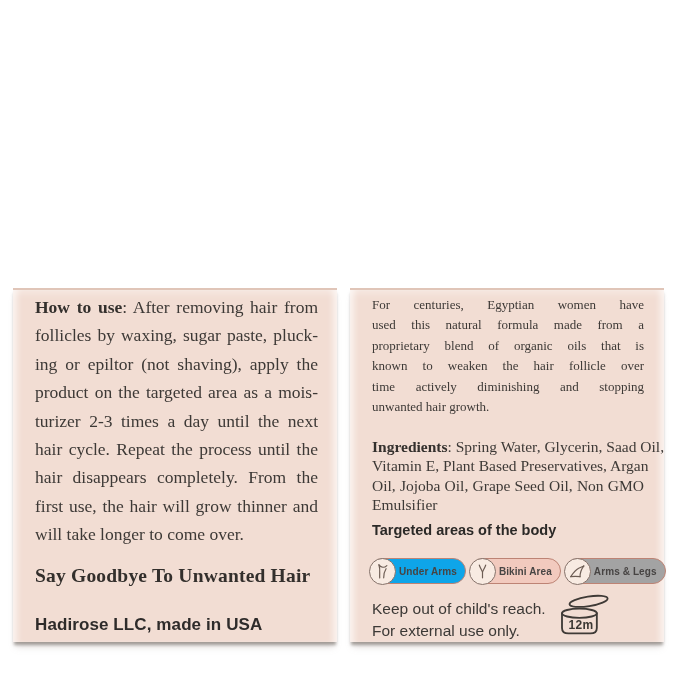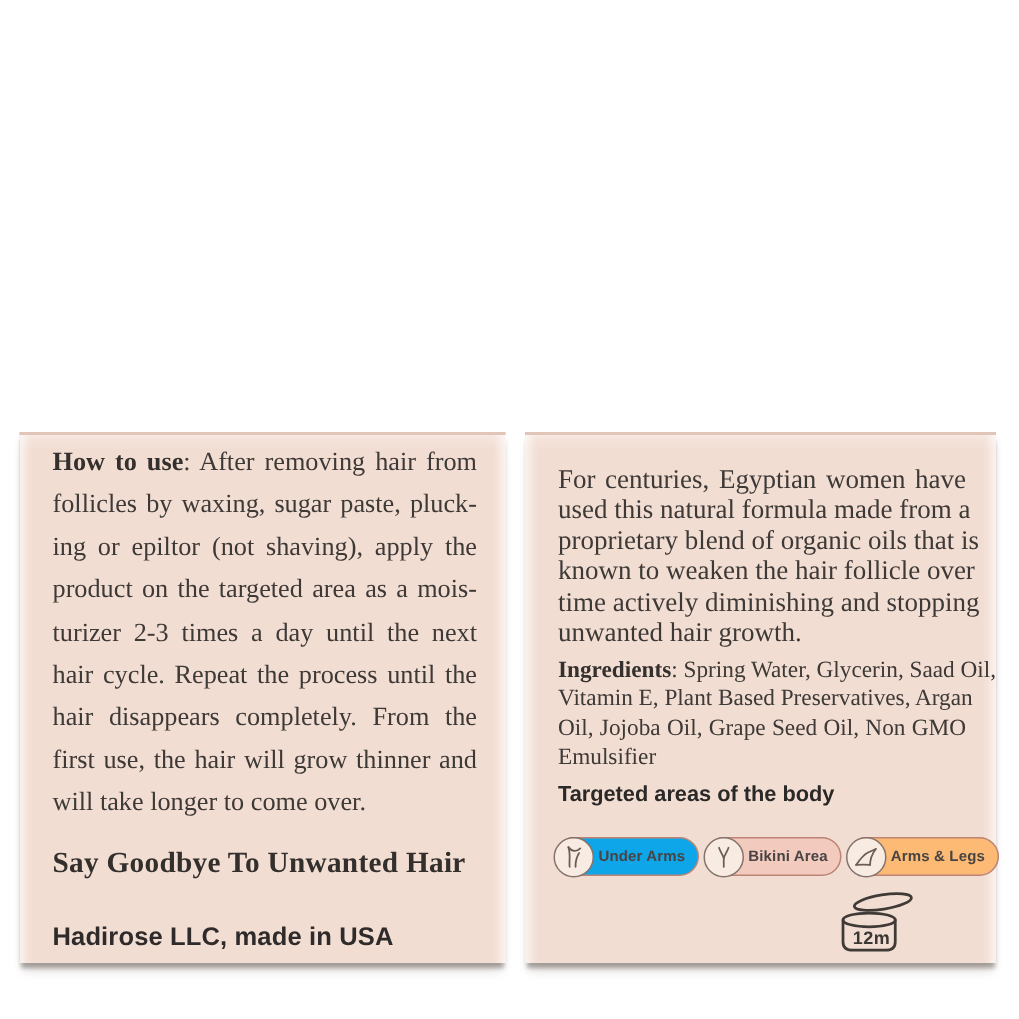--- a/index.html
+++ b/index.html
@@ -30,21 +30,21 @@
   .how-to{left:22px;right:19px;top:3px;font-size:17.5px;line-height:28.4px;}
   .tagline{
     position:absolute;left:22px;right:14px;top:275px;margin:0;
     font-family:"Liberation Serif","DejaVu Serif",serif;
     font-size:19.5px;font-weight:bold;color:#332f2c;letter-spacing:.2px;white-space:nowrap;
   }
   .manufacturer{
     position:absolute;left:22px;top:325px;font-size:17px;font-weight:bold;color:#2e2b2a;letter-spacing:.1px;text-align:right;
   }
 
-  .story{left:22px;right:20px;top:19px;font-size:18px;line-height:20.4px;}
+  .story{left:22px;right:20px;top:5px;font-size:13px;line-height:20.4px;}
   .ingredients{left:22px;right:20px;top:147px;font-size:15.5px;line-height:19.4px;}
   .targeted{
     position:absolute;left:22px;top:232px;margin:0;font-size:14.5px;font-weight:bold;color:#2b2927;
   }
   .badges{position:absolute;left:20px;right:10px;top:268px;display:flex;gap:4px;align-items:center;}
   .badge{
     display:inline-flex;align-items:center;height:26px;border:1.3px solid #bd8374;border-radius:14px;
     padding-right:8px;box-sizing:border-box;white-space:nowrap;
   }
   .badge-circle{
@@ -115,30 +115,34 @@
         <span class="badge" style="background: rgb(242, 202, 190);">
           <span class="badge-circle">
             <svg viewBox="0 0 24 24" fill="none" stroke="#6d5d54" stroke-width="1.5" stroke-linecap="round">
               <path d="M8 4 C9.5 8 11 10 12 12.5"></path>
               <path d="M16 4 C14.5 8 13 10 12 12.5"></path>
               <path d="M12 12.5 L12 20"></path>
             </svg>
           </span>
           <span class="badge-label">Bikini Area</span>
         </span>
-        <span class="badge" style="background: #fdba74;">
+        <span class="badge" style="background: #a3a3a3;">
           <span class="badge-circle">
             <svg viewBox="0 0 24 24" fill="none" stroke="#6d5d54" stroke-width="1.5" stroke-linecap="round">
               <path d="M3.5 18.5 C6.5 14 9.5 10 13.5 8 L20 5"></path>
               <path d="M20 5 C17 9 15.2 13 15.2 18.5"></path>
               <path d="M3.5 18.5 C7.5 18 11 18 15.2 18.5"></path>
             </svg>
           </span>
           <span class="badge-label">Arms &amp; Legs</span>
         </span>
+      </div>
+    <div class="para warnings">
+        <div class="line last">Keep out of child's reach.</div>
+        <div class="line last">For external use only.</div>
       </div>
     <div class="pao">
       <svg viewBox="0 0 60 48" fill="none" stroke="#3f3a36" stroke-width="2" stroke-linecap="round">
         <ellipse cx="35" cy="8" rx="21" ry="5.2" transform="rotate(-9 35 8)"></ellipse>
         <ellipse cx="25" cy="21" rx="19" ry="5"></ellipse>
         <path d="M6 21 L6 37 Q6 43 13 43 L37 43 Q44 43 44 37 L44 21"></path>
       </svg>
       <span class="pao-label">12m</span>
     </div>
   </section>

